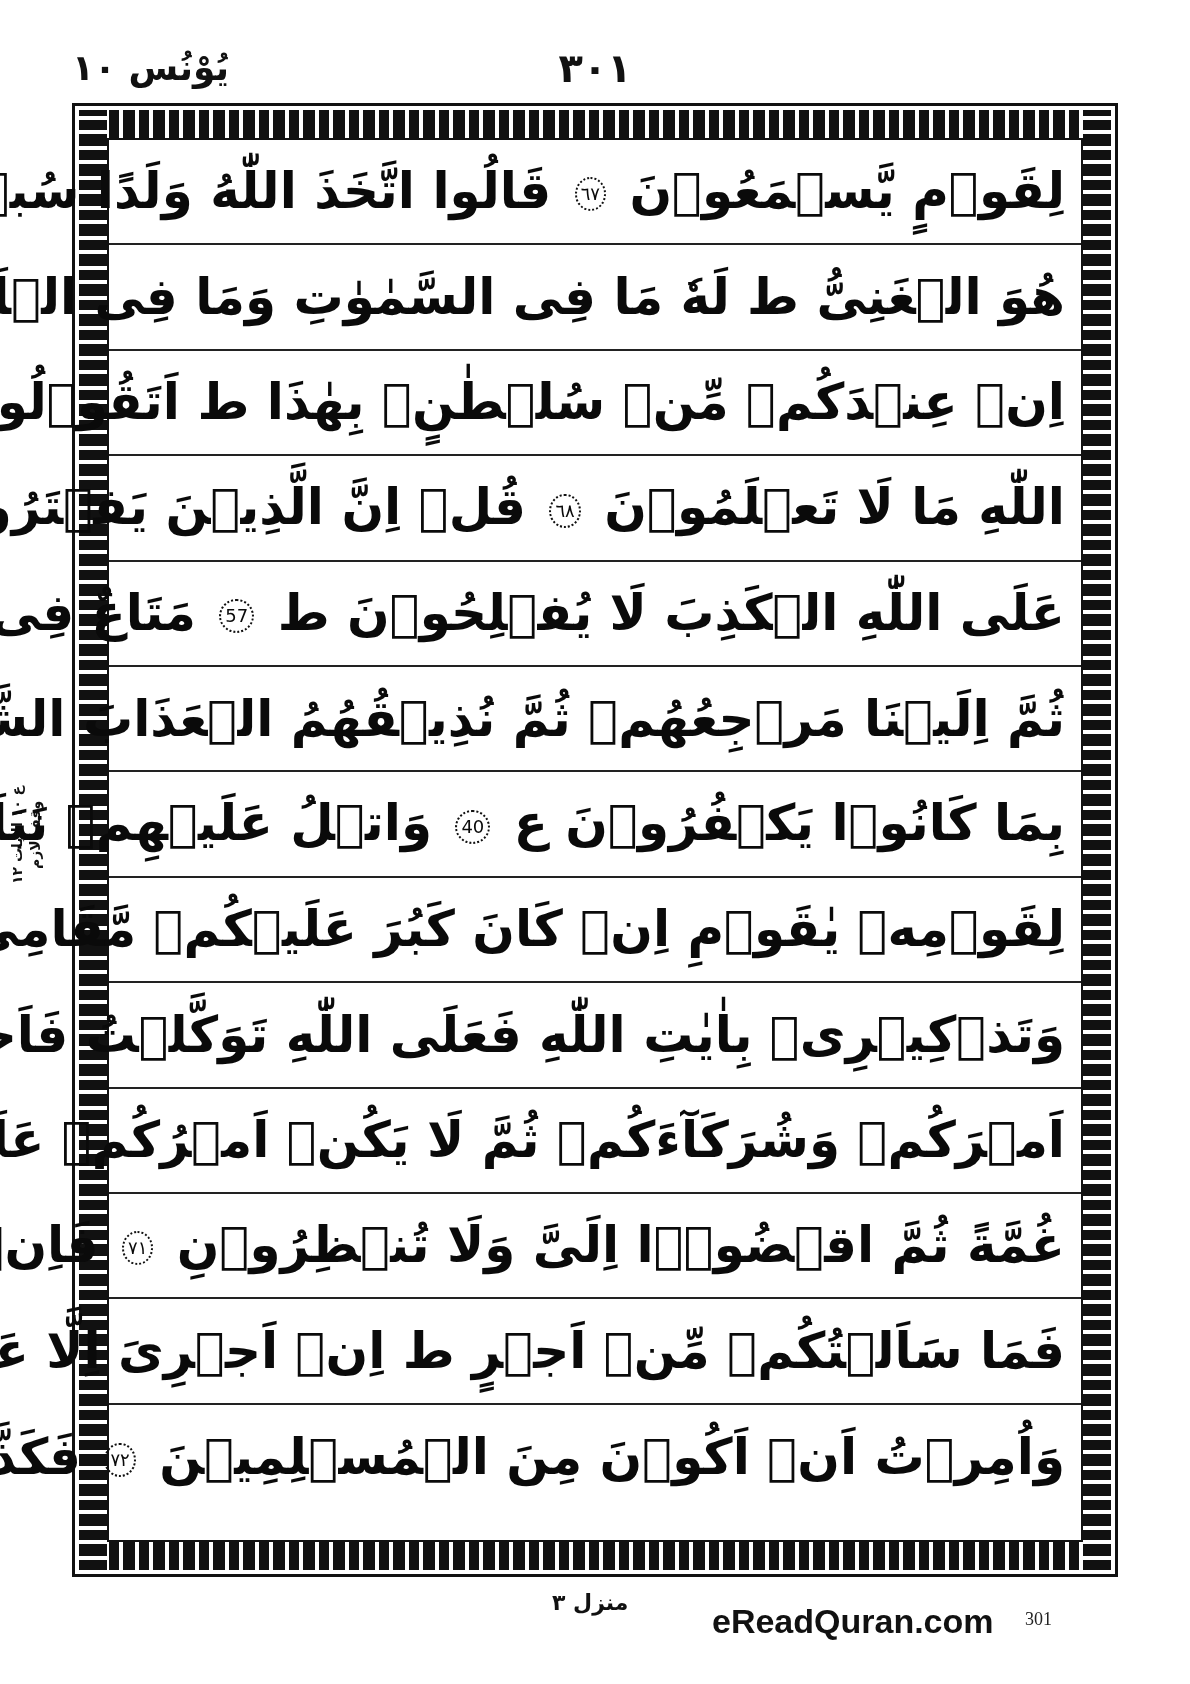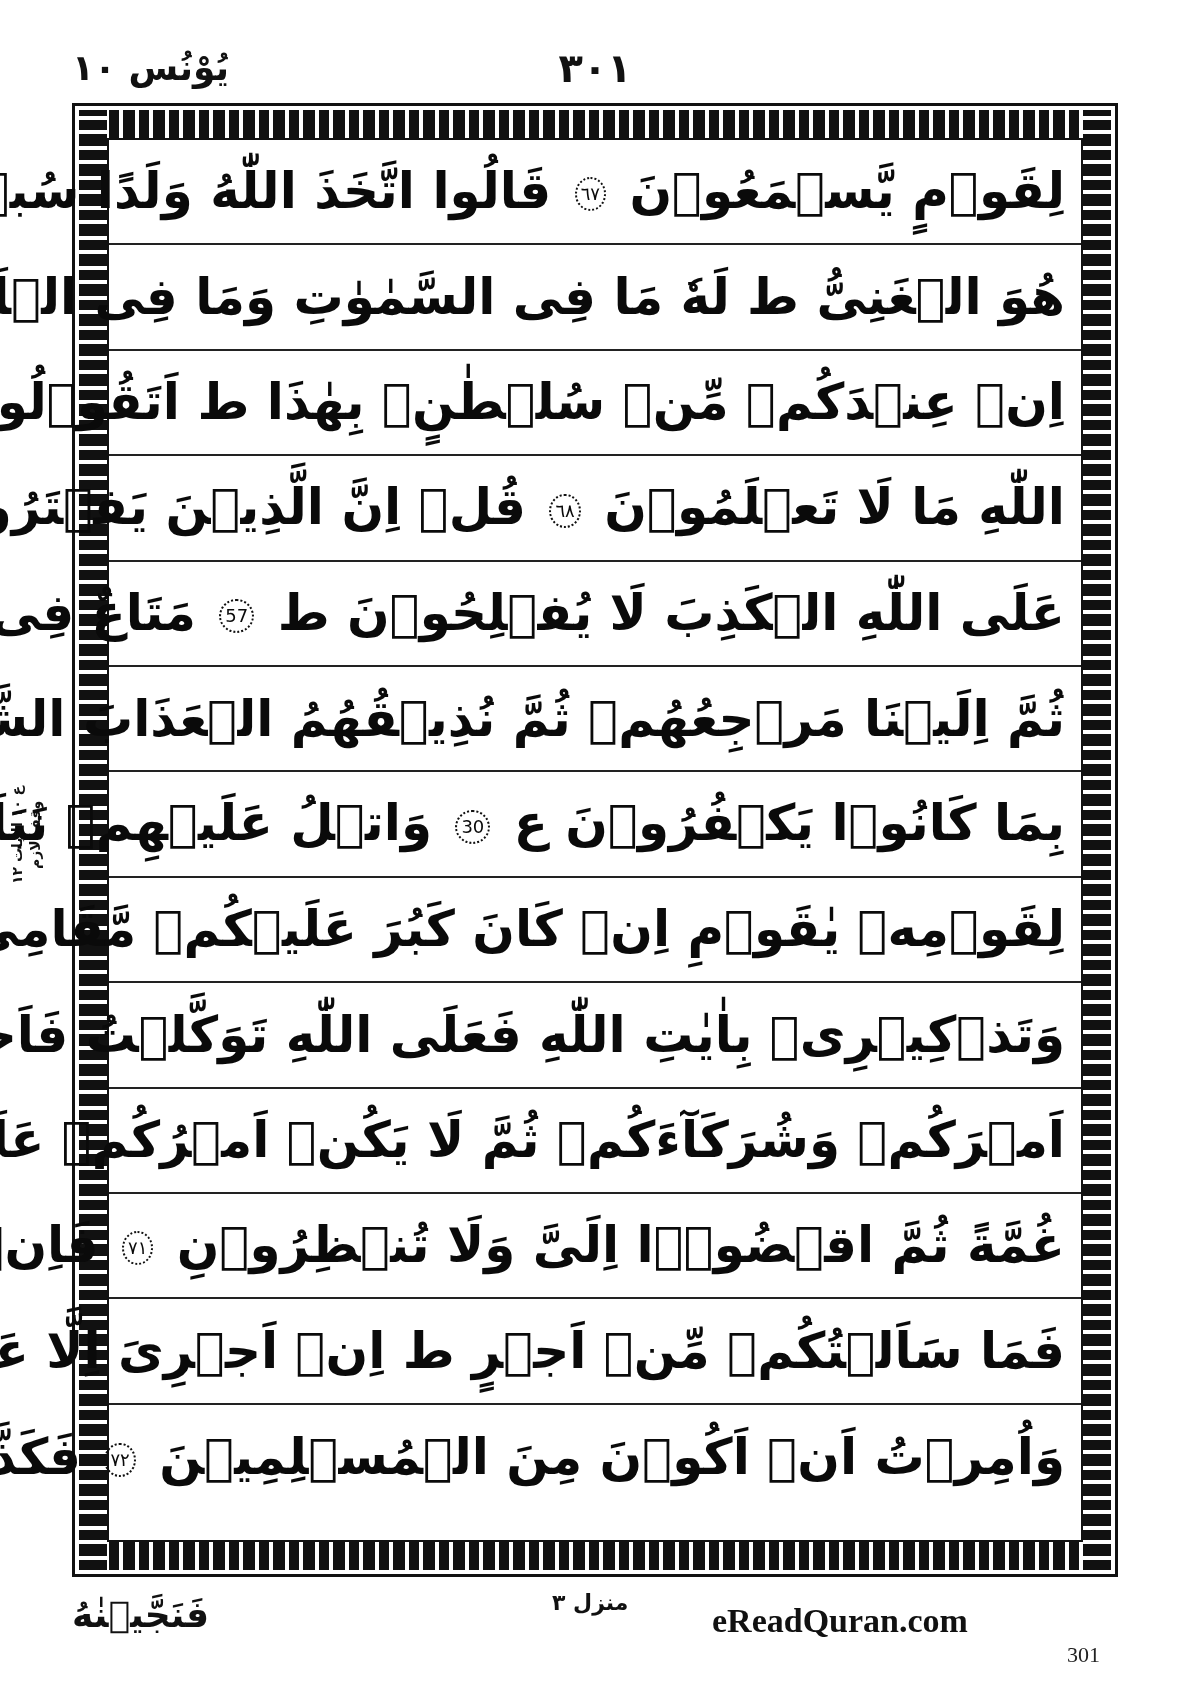--- a/index.html
+++ b/index.html
@@ -63,26 +63,26 @@
   .footer { position: absolute; top: 1585px; left: 72px; width: 1046px; height: 70px; }
   .catchword {
     position: absolute; left: 0; top: 0; font-size: 36px; font-weight: bold;
     direction: rtl; line-height: 60px;
   }
   .manzil {
     position: absolute; left: 480px; top: 0; font-size: 22px; font-weight: bold;
     direction: rtl; line-height: 36px;
   }
   .site {
-    position: absolute; left: 640px; top: 16px; font-family: Liberation Serif, serif;
+    position: absolute; left: 640px; top: 16px; font-family: Liberation Sans, sans-serif;
     font-weight: bold; font-size: 34px; line-height: 40px; color: #111;
   }
   .pagenum {
-    position: absolute; left: 995px; top: 16px; font-family: "Liberation Serif", serif;
-    font-size: 22px; line-height: 36px; color: #222; margin-top: 36px;
+    position: absolute; left: 953px; top: 16px; font-family: "Liberation Serif", serif;
+    font-size: 18px; line-height: 36px; color: #222;
   }
 </style>
 </head>
 <body>
 
 <div class="header">
   <div class="hdr-left">يُوْنُس ١٠</div>
   <div class="hdr-center">٣٠١</div>
 </div>
 
@@ -105,21 +105,21 @@
     <div class="line">
       <span class="line-text"><span>اللّٰهِ مَا لَا تَعۡلَمُوۡنَ</span> <span class="ayah-marker">٦٨</span> <span>قُلۡ اِنَّ الَّذِيۡنَ يَفۡتَرُوۡنَ</span></span>
     </div>
     <div class="line">
       <span class="line-text"><span>عَلَى اللّٰهِ الۡكَذِبَ لَا يُفۡلِحُوۡنَ ط</span> <span class="ayah-marker">57</span> <span>مَتَاعٌ فِى الدُّنۡيَا</span></span>
     </div>
     <div class="line">
       <span class="line-text">ثُمَّ اِلَيۡنَا مَرۡجِعُهُمۡ ثُمَّ نُذِيۡقُهُمُ الۡعَذَابَ الشَّدِيۡدَ</span>
     </div>
     <div class="line">
-      <span class="line-text"><span>بِمَا كَانُوۡا يَكۡفُرُوۡنَ ع</span> <span class="ayah-marker">30</span> <span>وَاتۡلُ عَلَيۡهِمۡ نَبَاَ نُوۡحٍ م اِذۡ قَالَ</span></span>
+      <span class="line-text"><span>بِمَا كَانُوۡا يَكۡفُرُوۡنَ ع</span> <span class="ayah-marker">40</span> <span>وَاتۡلُ عَلَيۡهِمۡ نَبَاَ نُوۡحٍ م اِذۡ قَالَ</span></span>
     </div>
     <div class="line">
       <span class="line-text">لِقَوۡمِهٖ يٰقَوۡمِ اِنۡ كَانَ كَبُرَ عَلَيۡكُمۡ مَّقَامِىۡ</span>
     </div>
     <div class="line">
       <span class="line-text">وَتَذۡكِيۡرِىۡ بِاٰيٰتِ اللّٰهِ فَعَلَى اللّٰهِ تَوَكَّلۡتُ فَاَجۡمِعُوۡۤا</span>
     </div>
     <div class="line">
       <span class="line-text">اَمۡرَكُمۡ وَشُرَكَآءَكُمۡ ثُمَّ لَا يَكُنۡ اَمۡرُكُمۡ عَلَيۡكُمۡ</span>
     </div>
@@ -130,17 +130,16 @@
       <span class="line-text">فَمَا سَاَلۡتُكُمۡ مِّنۡ اَجۡرٍ ط اِنۡ اَجۡرِىَ اِلَّا عَلَى اللّٰهِ لا</span>
     </div>
     <div class="line">
       <span class="line-text"><span>وَاُمِرۡتُ اَنۡ اَكُوۡنَ مِنَ الۡمُسۡلِمِيۡنَ</span> <span class="ayah-marker">٧٢</span> <span>فَكَذَّبُوۡهُ</span></span>
     </div>
 
   </div>
 </div>
 
 <div class="footer">
-  <div class="catchword">فَنَجَّيۡنٰهُ</div>
   <div class="manzil">منزل ٣</div>
   <div class="site">eReadQuran.com</div>
   <div class="pagenum">301</div>
 </div>
 
 </body></html>

